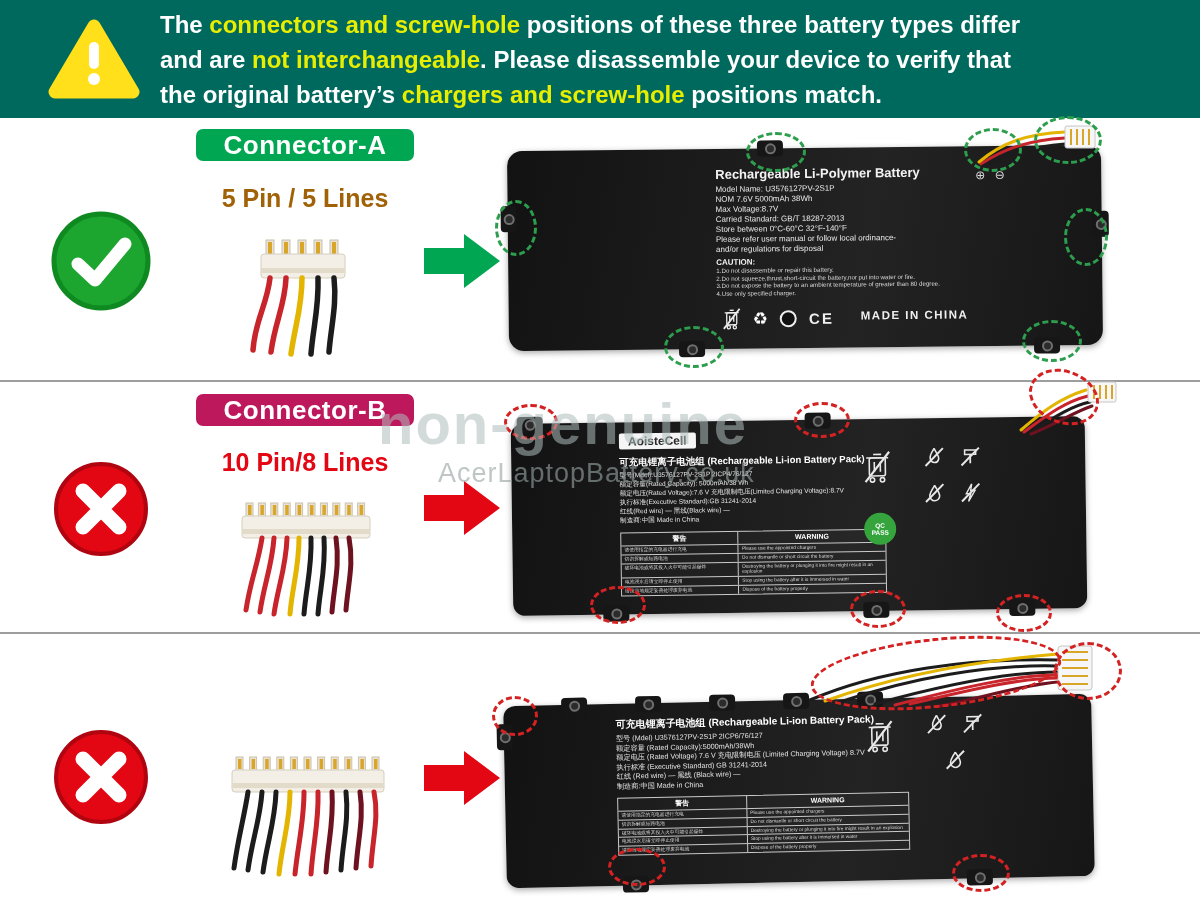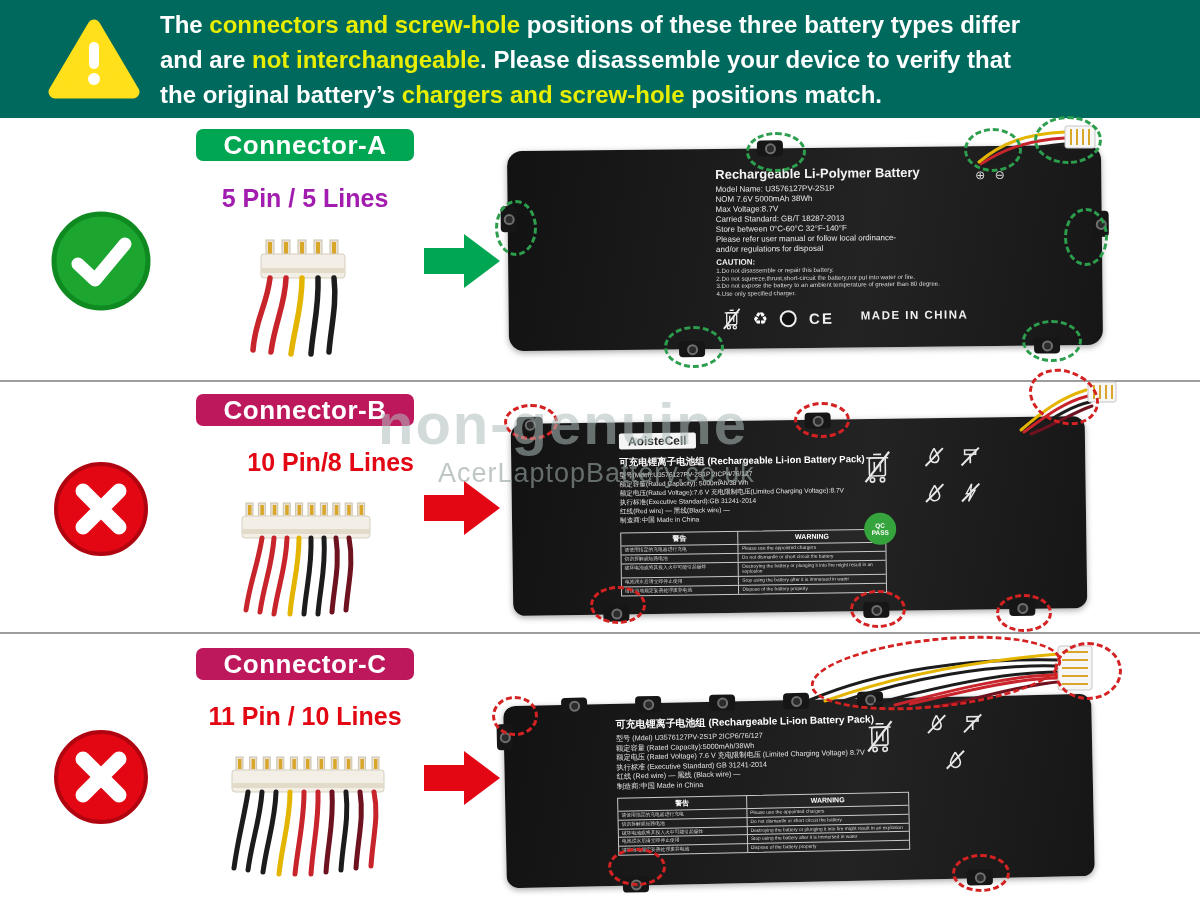--- a/index.html
+++ b/index.html
@@ -13,21 +13,21 @@
                font-size:24px;line-height:35px;white-space:nowrap;}
   .hl{color:#e8ee00;}
 
   .divider{left:0;width:1200px;height:2px;background:#9d9d9d;z-index:3;}
 
   .pill{width:218px;height:32px;border-radius:7px;color:#fff;font-weight:bold;font-size:26px;
         display:flex;align-items:center;justify-content:center;letter-spacing:.5px;}
   .pill.green{background:#00a651;}
   .pill.red{background:#be185d;}
   .pins{width:218px;text-align:center;font-weight:bold;font-size:25px;}
-  .pins.green{color:#a21caf;}
+  .pins.green{color:#a16207;}
   .pins.red{color:#e30613;}
 
   .battery{position:absolute;background:linear-gradient(100deg,#121212,#232323 60%,#161616);
            border-radius:15px;box-shadow:0 2px 6px rgba(0,0,0,.35);z-index:5;}
   .tab{position:absolute;width:26px;height:16px;background:#161616;border-radius:4px;}
   .tab.v{width:16px;height:26px;}
   .tab::after{content:"";position:absolute;left:50%;top:50%;width:7px;height:7px;
               margin:-5.5px 0 0 -5.5px;border:2px solid #6f6f6f;border-radius:50%;background:#2b2b2b;}
 
   .ellipse{position:absolute;border:3px dashed;border-radius:50%;z-index:15;}
@@ -212,21 +212,21 @@
   <div class="ellipse green" style="left:664px;top:326px;width:54px;height:36px;"></div>
   <div class="ellipse green" style="left:1022px;top:320px;width:54px;height:36px;"></div>
 
   <div class="abs" style="left:52px;top:460px;">
     <svg width="98" height="98" viewBox="0 0 98 98">
       <circle cx="49" cy="49" r="45" fill="#e30613" stroke="#b00510" stroke-width="4"></circle>
       <path d="M31 31 L67 67 M67 31 L31 67" stroke="#fff" stroke-width="15" stroke-linecap="round"></path>
     </svg>
   </div>
   <div class="abs pill red" style="left:196px;top:394px;">Connector-B</div>
-  <div class="abs pins red" style="left:196px;top:448px;text-align:right;">10 Pin/8 Lines</div>
+  <div class="abs pins red" style="left:196px;top:448px;">10 Pin/8 Lines</div>
 
   <div class="abs" style="left:228px;top:486px;">
     <svg width="158" height="134" viewBox="0 0 158 134">
       <g stroke="#cbc2ae" fill="#e9e2d2">
         <rect x="18" y="17" width="7" height="14"></rect>
           <rect x="30.4" y="17" width="7" height="14"></rect>
         <rect x="42.8" y="17" width="7" height="14"></rect>
           <rect x="55.2" y="17" width="7" height="14"></rect>
         <rect x="67.6" y="17" width="7" height="14"></rect>
           <rect x="80" y="17" width="7" height="14"></rect>
@@ -384,22 +384,20 @@
 
   <div class="abs wm1">non-genuine</div>
   <div class="abs wm2">AcerLaptopBattery.co.uk</div>
 
   <div class="abs" style="left:52px;top:728px;">
     <svg width="98" height="98" viewBox="0 0 98 98">
       <circle cx="49" cy="49" r="45" fill="#e30613" stroke="#b00510" stroke-width="4"></circle>
       <path d="M31 31 L67 67 M67 31 L31 67" stroke="#fff" stroke-width="15" stroke-linecap="round"></path>
     </svg>
   </div>
-  <div class="abs pill red" style="left:196px;top:648px;">Connector-C</div>
-  <div class="abs pins red" style="left:196px;top:702px;">11 Pin / 10 Lines</div>
 
   <div class="abs" style="left:222px;top:738px;">
     <svg width="172" height="146" viewBox="0 0 172 146">
       <g stroke="#cbc2ae" fill="#e9e2d2">
         <rect x="14" y="19" width="7" height="14"></rect>
           <rect x="27.6" y="19" width="7" height="14"></rect>
         <rect x="41.2" y="19" width="7" height="14"></rect>
           <rect x="54.8" y="19" width="7" height="14"></rect>
         <rect x="68.4" y="19" width="7" height="14"></rect>
           <rect x="82" y="19" width="7" height="14"></rect>

